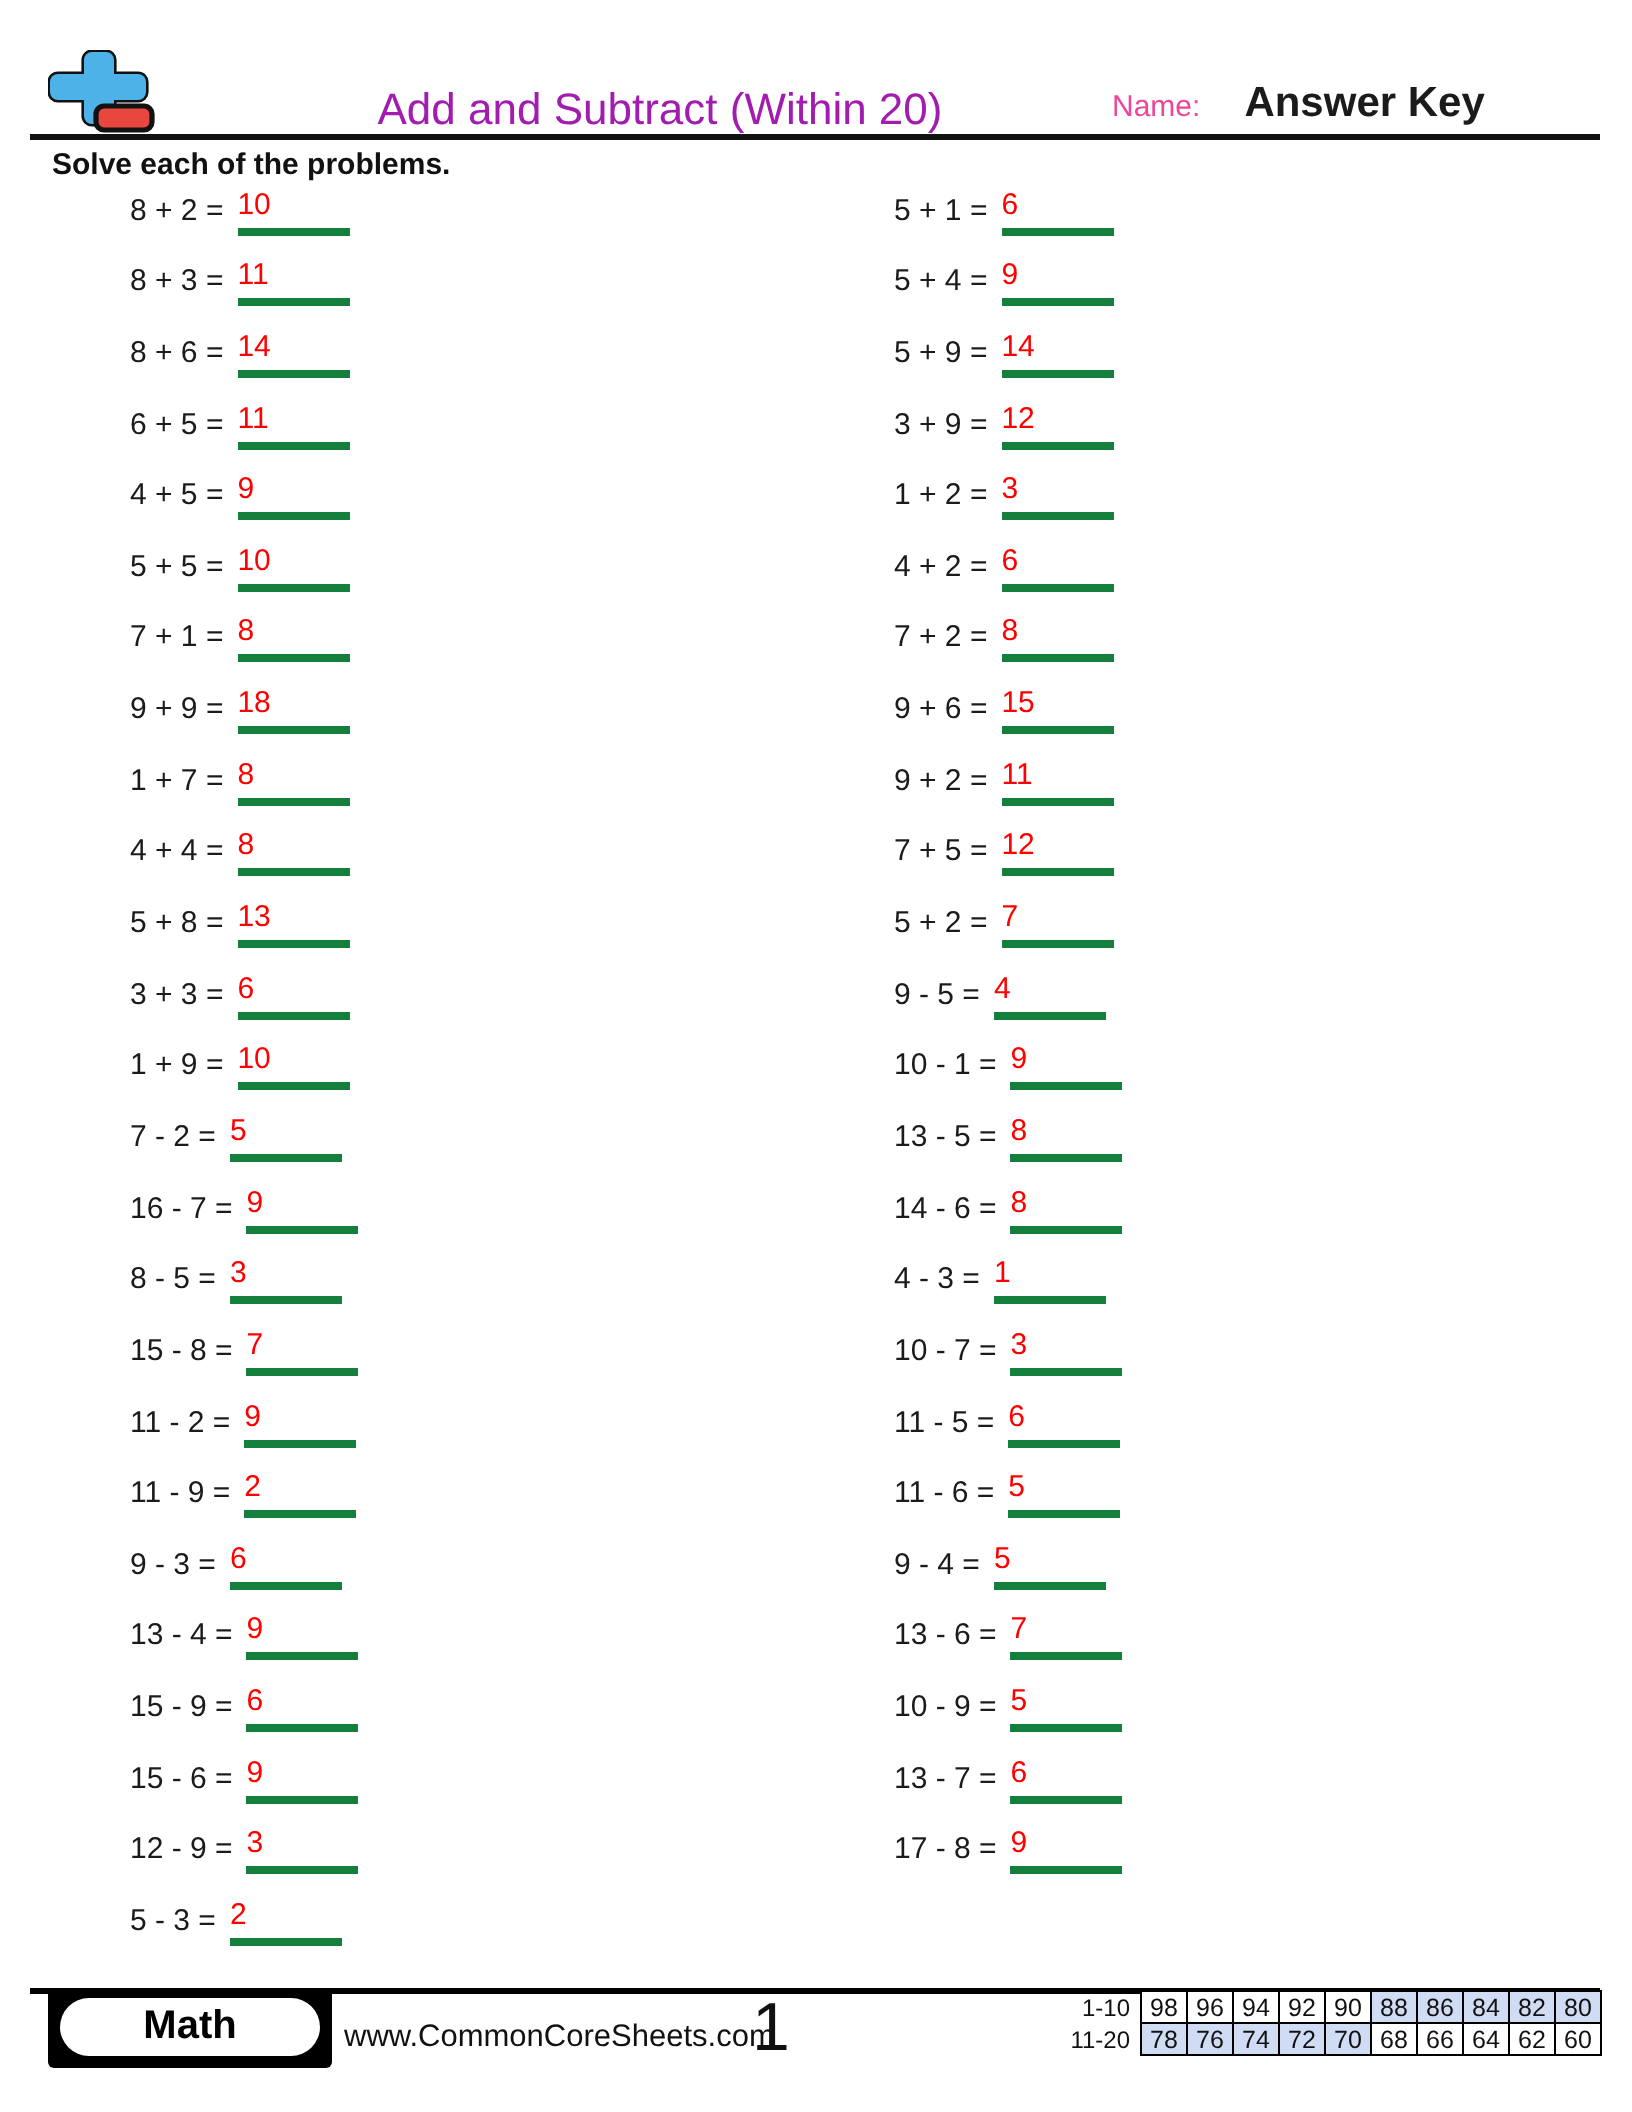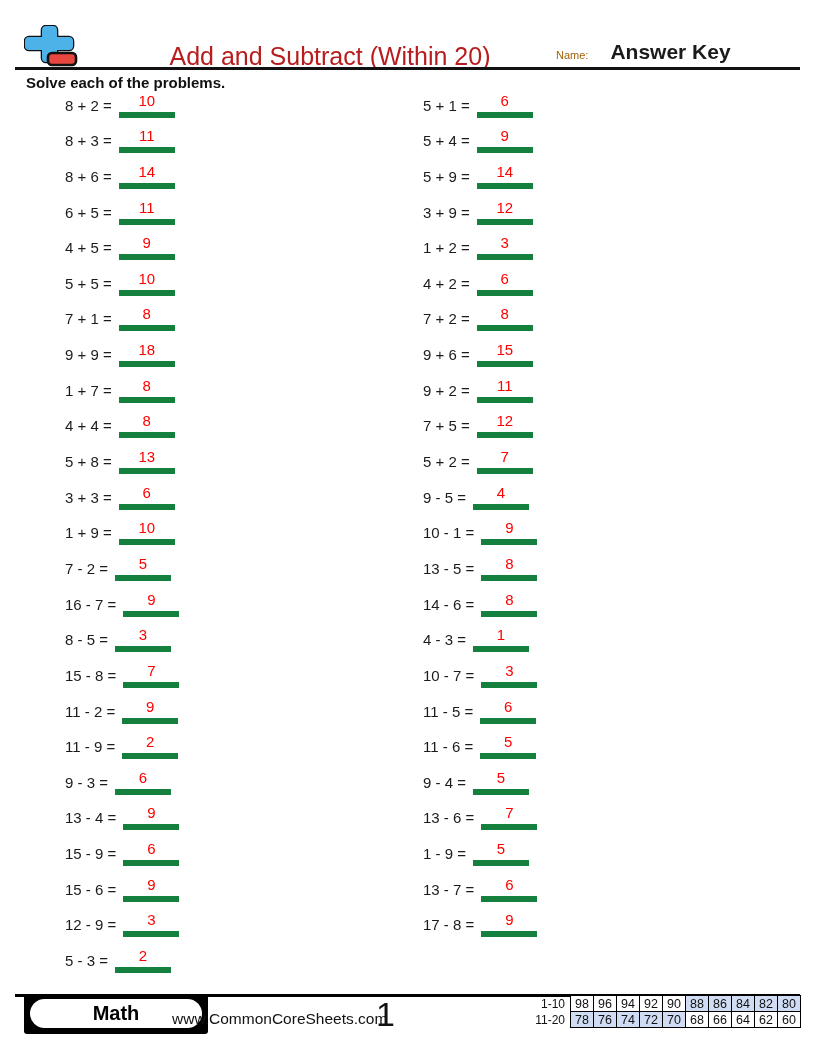--- a/index.html
+++ b/index.html
@@ -5,48 +5,48 @@
   html,body { margin:0; padding:0; background:#e8e8e8; }
   .page {
     position:relative; width:816px; height:1056px; margin:0 auto;
     background:#ffffff; overflow:hidden;
     font-family:"Liberation Sans", sans-serif; color:#1b1b1b;
   }
   
   .icon-wrap { position:absolute; left:24px; top:25px; }
   .page-title {
     position:absolute; left:0; top:42px; width:660px;
-    text-align:center; font-size:25px; font-weight:400; color:#b91c1c;
+    text-align:center; font-size:22px; font-weight:400; color:#a21caf;
   }
   .name-area {
     position:absolute; left:556px; top:40px;
     display:flex; align-items:baseline; gap:22px;
   }
-  .name-label { font-size:11px; color:#a16207; }
+  .name-label { font-size:15px; color:#ec4899; }
   .name-value { font-size:21px; font-weight:bold; }
   .header-rule { position:absolute; left:15px; right:16px; top:67px; height:3px; background:#111; }
   .instructions { position:absolute; left:26px; top:74px; font-size:15px; font-weight:bold; color:#111; }
 
   
   .col { position:absolute; top:82px; width:360px; }
   .col-left  { left:25px; }
-  .col-right { left:383px; }
+  .col-right { left:407px; }
   .prob { height:35.65px; display:flex; align-items:flex-end;margin-left:40px; }
   .eq { font-size:15px; white-space:pre; padding-bottom:4px; color:#1b1b1b; }
   .ansline {
-    width:56px; margin-left:7px; border-bottom:6px solid #15803d;
-    text-align:center;
+    width:56px; margin-left:7px; border-bottom:4px solid #15803d;
+    text-align:left;
   }
   .ans { display:inline-block; font-size:15px; padding-bottom:3px; color:#fe0000; }
 
   
   .footer-rule { position:absolute; left:15px; right:16px; top:994px; height:3px; background:#000; }
   .math-box {
     position:absolute; left:24px; top:994px; width:142px; height:40px;
-    background:#000; border-radius:3px;padding-left:42px;
+    background:#000; border-radius:3px;
   }
   .math-pill {
     position:absolute; left:6px; top:5px; right:6px; bottom:6px;
     background:#fff; border-radius:15px;
     display:flex; align-items:center; justify-content:center;
     font-size:20px; font-weight:bold; color:#000;
   }
   .website { position:absolute; left:172px; top:1010px; font-size:15.5px; color:#111; }
   .page-num { position:absolute; left:376px; top:1000px; font-size:34px; line-height:0.86; color:#111; }
 
@@ -262,21 +262,21 @@
       </div>
       <div class="prob">
         <span class="eq">9 - 4 =</span>
         <span class="ansline"><span class="ans" style="color: rgb(254, 0, 0);">5</span></span>
       </div>
       <div class="prob">
         <span class="eq">13 - 6 =</span>
         <span class="ansline"><span class="ans" style="color: rgb(254, 0, 0);">7</span></span>
       </div>
       <div class="prob">
-        <span class="eq">1 - 9 =</span>
+        <span class="eq">10 - 9 =</span>
         <span class="ansline"><span class="ans" style="color: rgb(254, 0, 0);">5</span></span>
       </div>
       <div class="prob">
         <span class="eq">13 - 7 =</span>
         <span class="ansline"><span class="ans" style="color: rgb(254, 0, 0);">6</span></span>
       </div>
       <div class="prob">
         <span class="eq">17 - 8 =</span>
         <span class="ansline"><span class="ans" style="color: rgb(254, 0, 0);">9</span></span>
       </div>

